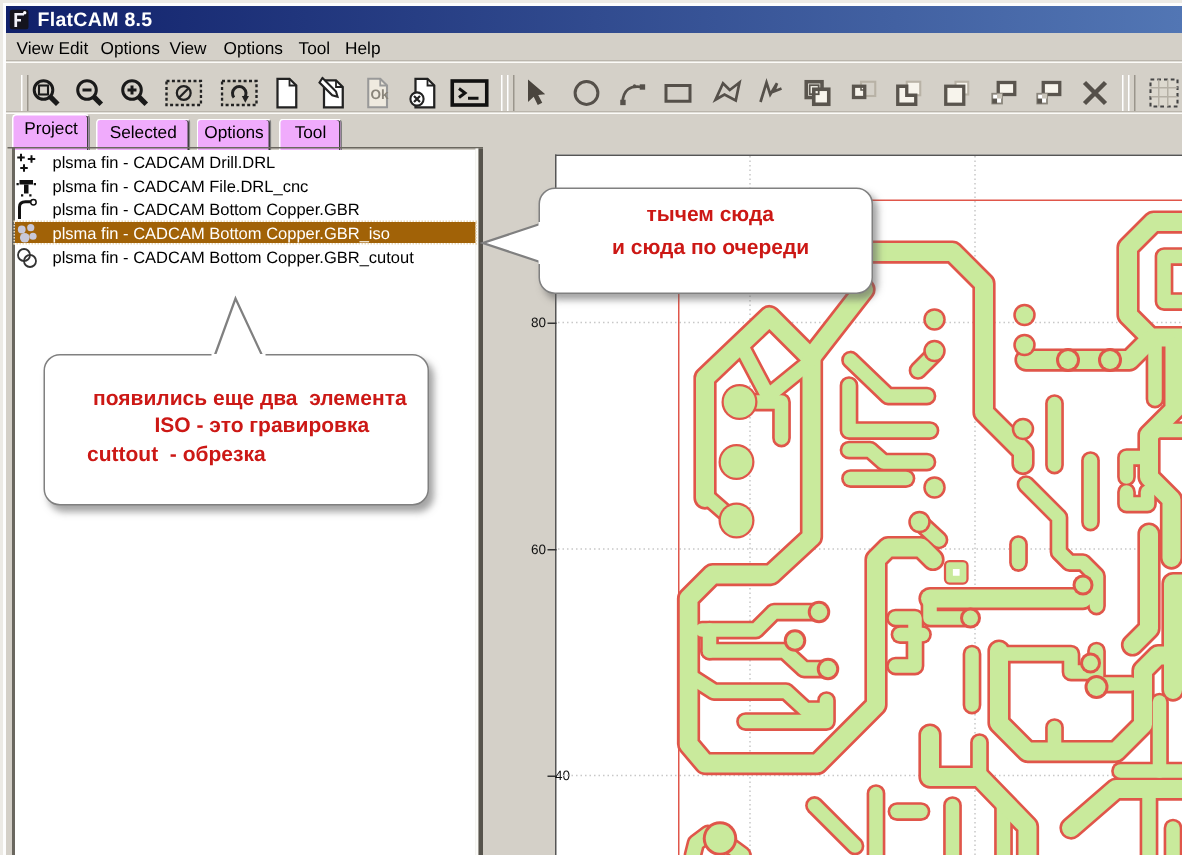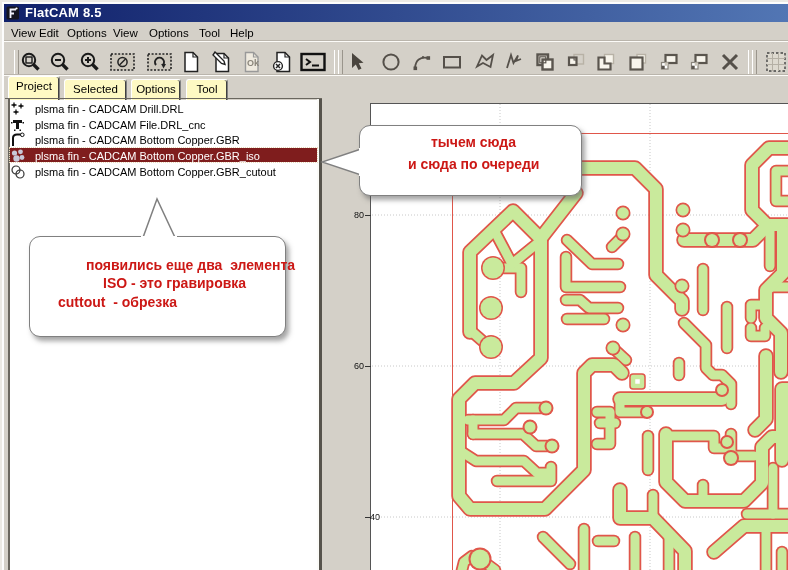--- a/index.html
+++ b/index.html
@@ -10,29 +10,29 @@
   background:linear-gradient(to right,#10206a,#5276b4);}
 #title-ico{left:6px;top:6px;width:14px;height:14px;}
 #title-txt{left:25px;top:4.5px;font-size:13px;font-weight:bold;color:#fff;letter-spacing:0.2px;}
 #menubar{left:4px;top:22px;width:784px;height:19px;}
 .mi{position:absolute;top:4.5px;font-size:11.5px;color:#000;}
 
 #toolbar{left:4px;top:46px;width:784px;height:44px;}
 .tbico{position:absolute;top:5px;width:22px;height:22px;}
 .handle{position:absolute;top:4px;width:3px;height:24px;border-left:1px solid #fff;border-right:1px solid #9a958c;background:#d4d0c8;}
 
-.tab{position:absolute;background:#fef9c3;border:1px solid #808080;border-bottom:none;
+.tab{position:absolute;background:#f0abfc;border:1px solid #808080;border-bottom:none;
  border-top-color:#fff;border-left-color:#fff;border-radius:3px 3px 0 0;
  font-size:11.5px;text-align:center;padding-top:3px;box-shadow:inset -1px 0 0 #404040;}
 
 #list{left:10px;top:100px;width:307px;height:470px;background:#fff;}
 .trow{position:absolute;left:0;height:16px;width:100%;font-size:11px;color:#000;}
 .trow .ic{position:absolute;left:0px;top:0px;width:16px;height:16px;}
 .trow .tx{position:absolute;left:25px;top:2px;white-space:nowrap;}
-#selrow{background:#7f1d1d;color:#fff;outline:1px dotted #e8d8b8;height:13.5px;}
+#selrow{background:#a16207;color:#fff;outline:1px dotted #e8d8b8;height:13.5px;}
 
 #figure{left:322px;top:100px;width:466px;height:470px;background:#d4d0c8;}
 #axes{left:370px;top:103px;width:418px;height:467px;background:#fff;border-left:1px solid #555;border-top:1px solid #555;}
 .axlab{position:absolute;font-size:9px;color:#111;width:20px;text-align:right;}
 
 .bubble{position:absolute;background:#fff;border:1.5px solid #808080;border-radius:11px;
   box-shadow:3px 4px 5px rgba(90,90,90,0.55);}
 .btxt{position:absolute;font-weight:bold;color:#cc1815;white-space:nowrap;}
 </style></head>
 <body>
@@ -406,21 +406,21 @@
   <line x1="452.5" y1="133" x2="452.5" y2="570"></line>
   <line x1="452" y1="133.5" x2="788" y2="133.5"></line>
 </g>
 </svg>
 
 <div class="bubble" style="left:29px;top:236px;width:255px;height:99px;"></div>
 <svg class="abs" style="left:135px;top:196px;" width="50" height="44" viewBox="0 0 50 44">
     <polygon points="8,41.5 22,3 40,41.5" fill="#fff" stroke="#808080" stroke-width="1.5"></polygon>
     <rect x="6" y="40" width="36" height="4" fill="#fff"></rect>
   </svg>
-<div class="btxt" style="left:62px;top:257px;font-size:14px;margin-left:24px;">появились еще два&nbsp; элемента</div>
+<div class="btxt" style="left:62px;top:257px;font-size:14px;">появились еще два&nbsp; элемента</div>
 <div class="btxt" style="left:59px;top:275px;font-size:14px;padding-left:44px;">ISO - это гравировка</div>
 <div class="btxt" style="left:58px;top:294px;font-size:14px;">cuttout&nbsp; - обрезка</div>
 
 <div class="bubble" style="left:359px;top:125px;width:221px;height:69px;"></div>
 <svg class="abs" style="left:320px;top:146px;" width="42" height="32" viewBox="0 0 42 32">
     <polygon points="41,3 2,16 41,29" fill="#fff" stroke="#808080" stroke-width="1.5"></polygon>
     <rect x="39" y="2" width="4" height="28" fill="#fff"></rect>
   </svg>
 <div class="btxt" style="left:431px;top:134px;font-size:14px;">тычем сюда</div>
 <div class="btxt" style="left:408px;top:156px;font-size:14px;text-align:right;">и сюда по очереди</div>

